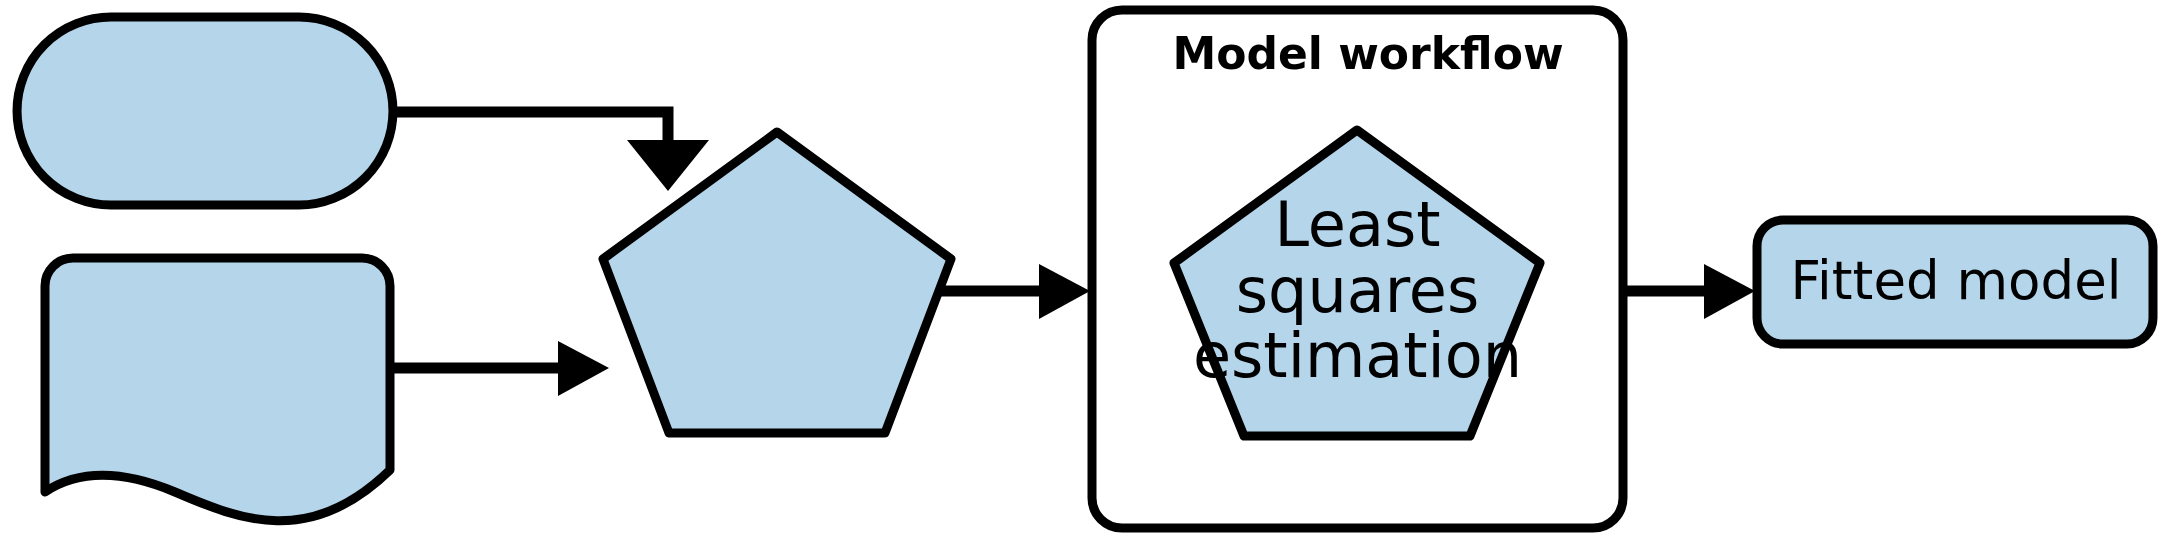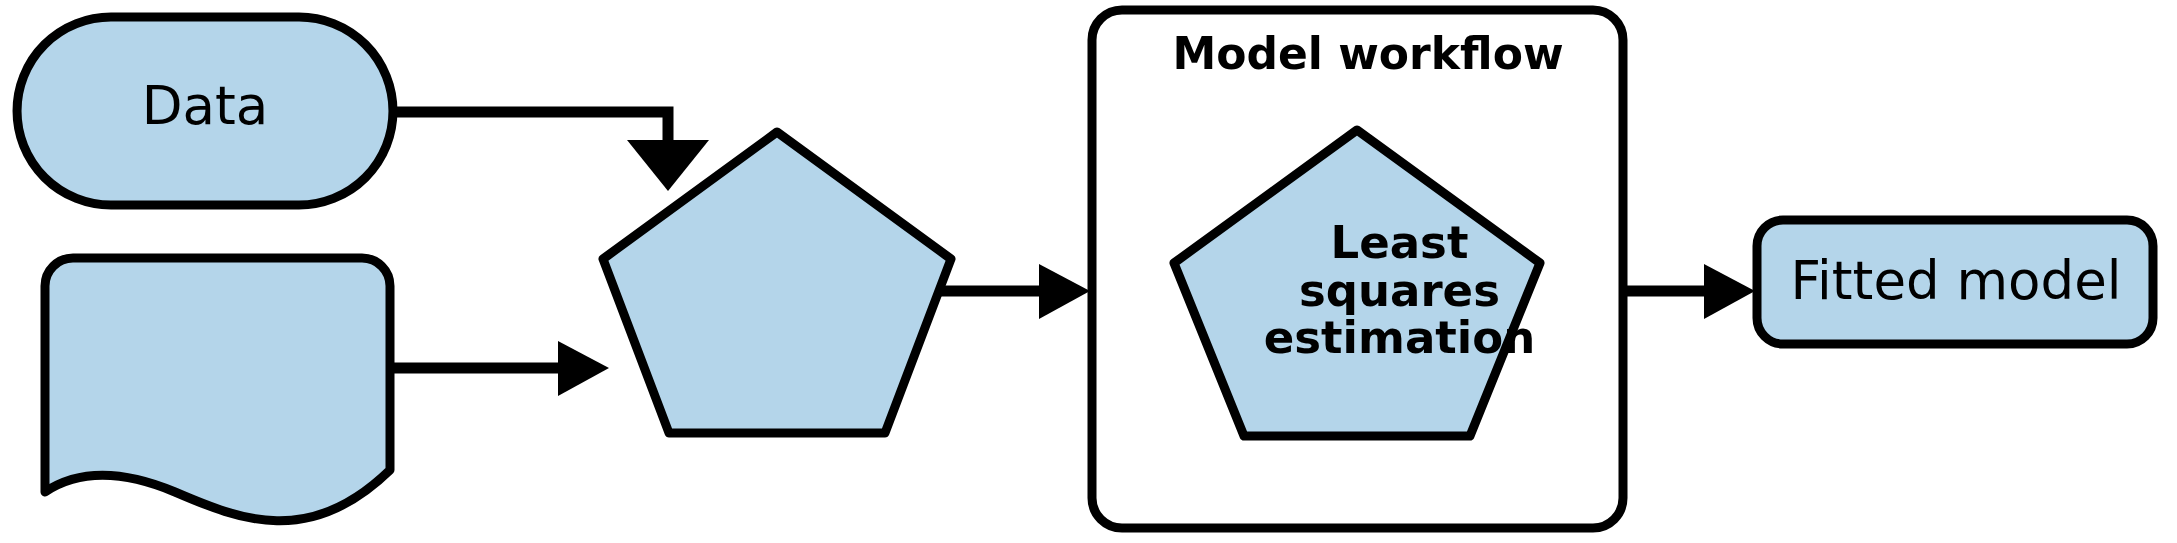--- a/index.html
+++ b/index.html
@@ -71,24 +71,23 @@
     left: 600px; top: 140px; width: 355px; height: 290px;
     display: flex; align-items: center; justify-content: center;
     font-size: 50px;
   }
   .lbl-group-title {
     left: 1108px; top: 18px; width: 520px; height: 72px;
     display: flex; align-items: center; justify-content: center;
     font-size: 44px; font-weight: bold;
   }
   .lbl-ls {
-    left: 1212px; top: 148px; width: 375px; height: 285px;
+    left: 1170px; top: 148px; width: 375px; height: 285px;
     display: flex; align-items: center; justify-content: center;
-    font-size: 45px;
-    font-weight: bold;
+    font-size: 62px;
   }
   .lbl-fitted {
     left: 1757px; top: 218px; width: 398px; height: 127px;
     display: flex; align-items: center; justify-content: center;
     font-size: 53px;
   }
 </style>
 </head>
 <body>
 
@@ -155,21 +154,20 @@
     <g>
       <path class="connector-line" d="M 1620 291 L 1715 291"></path>
       <polygon class="connector-head" points="1704,264 1704,319 1755,291"></polygon>
     </g>
 
     <g>
       <rect class="node-shape" x="1757" y="220" width="396" height="124" rx="26" ry="26"></rect>
     </g>
   </svg>
 
-  <div class="node-label lbl-data">Data</div>
 
 
 
   <div class="node-label lbl-group-title">Model workflow</div>
 
   <div class="node-label lbl-ls">Least
 squares
 estimation</div>
 
   <div class="node-label lbl-fitted">Fitted model</div>

